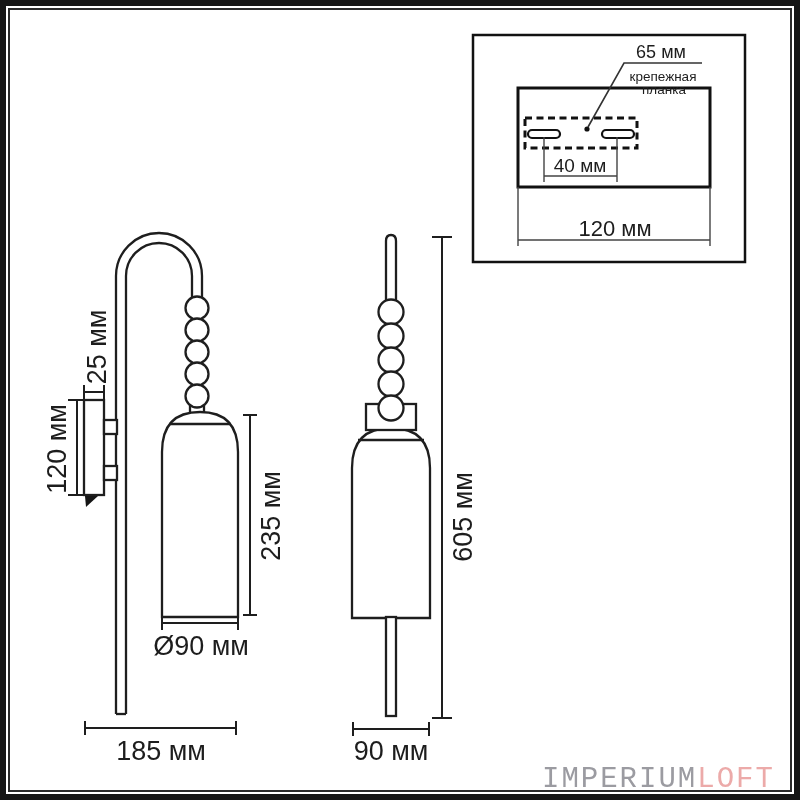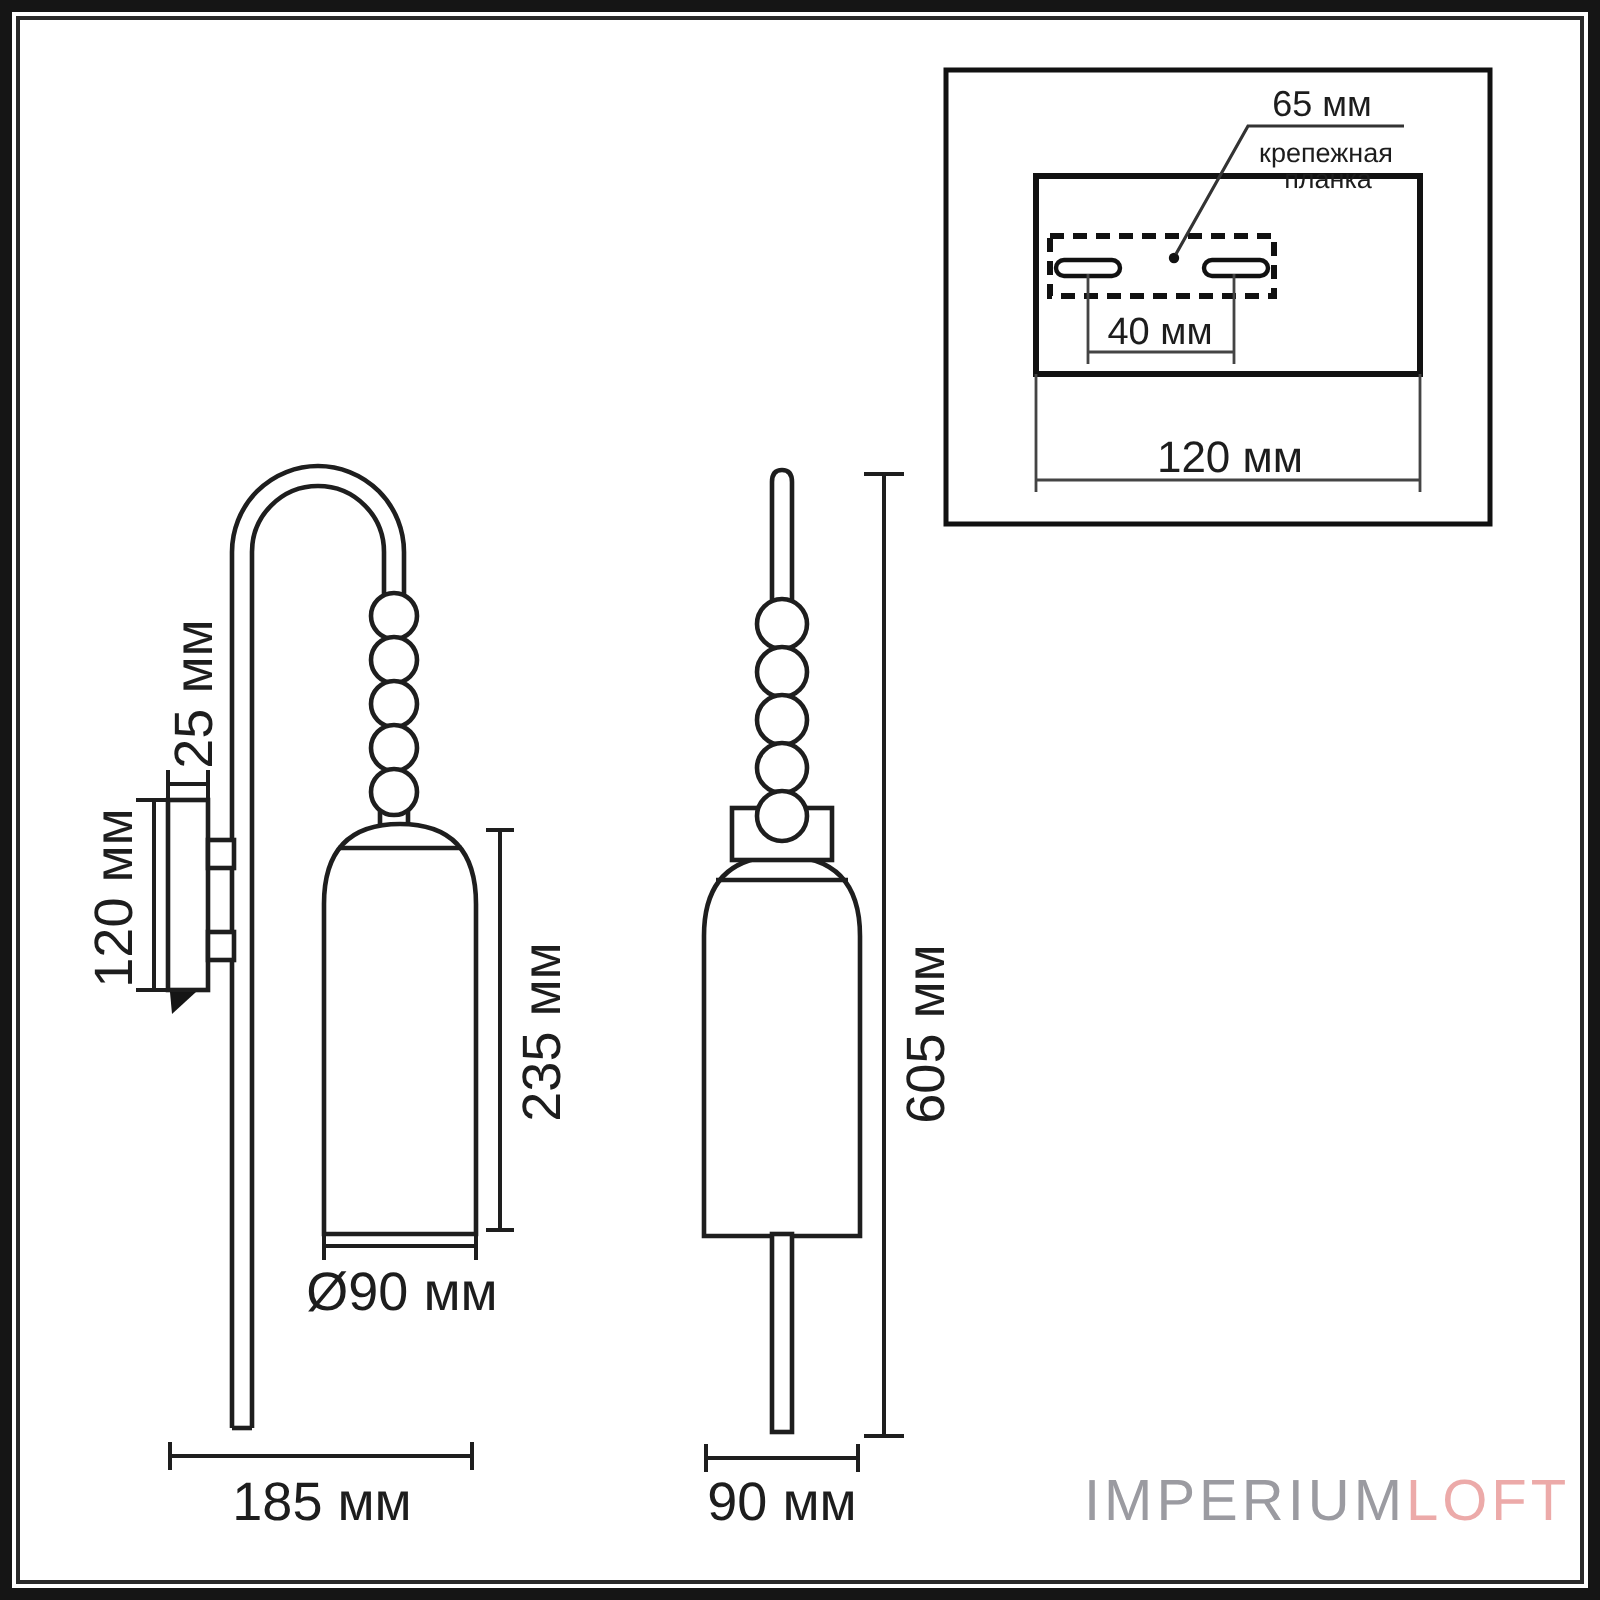--- a/index.html
+++ b/index.html
@@ -16,23 +16,23 @@
   svg text{
     font-family:"Liberation Sans", sans-serif;
     fill:#1d1d1d;
   }
   .dim-label{font-size:27px;}
   .inset-label-65{font-size:18px;}
   .inset-label-small{font-size:13.5px;}
   .inset-label-40{font-size:19px;}
   .inset-label-120{font-size:22px;}
   .logo{
-    position:absolute;left:536px;top:729px;width:240px;
+    position:absolute;left:536px;top:757px;width:240px;
     font-size:29px;font-weight:300;letter-spacing:2px;white-space:nowrap;
-    font-family:Liberation Sans, sans-serif;
+    font-family:Liberation Mono, monospace;
   }
   .logo .p1{color:#9b9ba1;}
   .logo .p2{color:#ecaaa9;}
 </style>
 </head>
 <body>
 
 <div class="canvas">
   <div class="frame-inner"></div>
 

